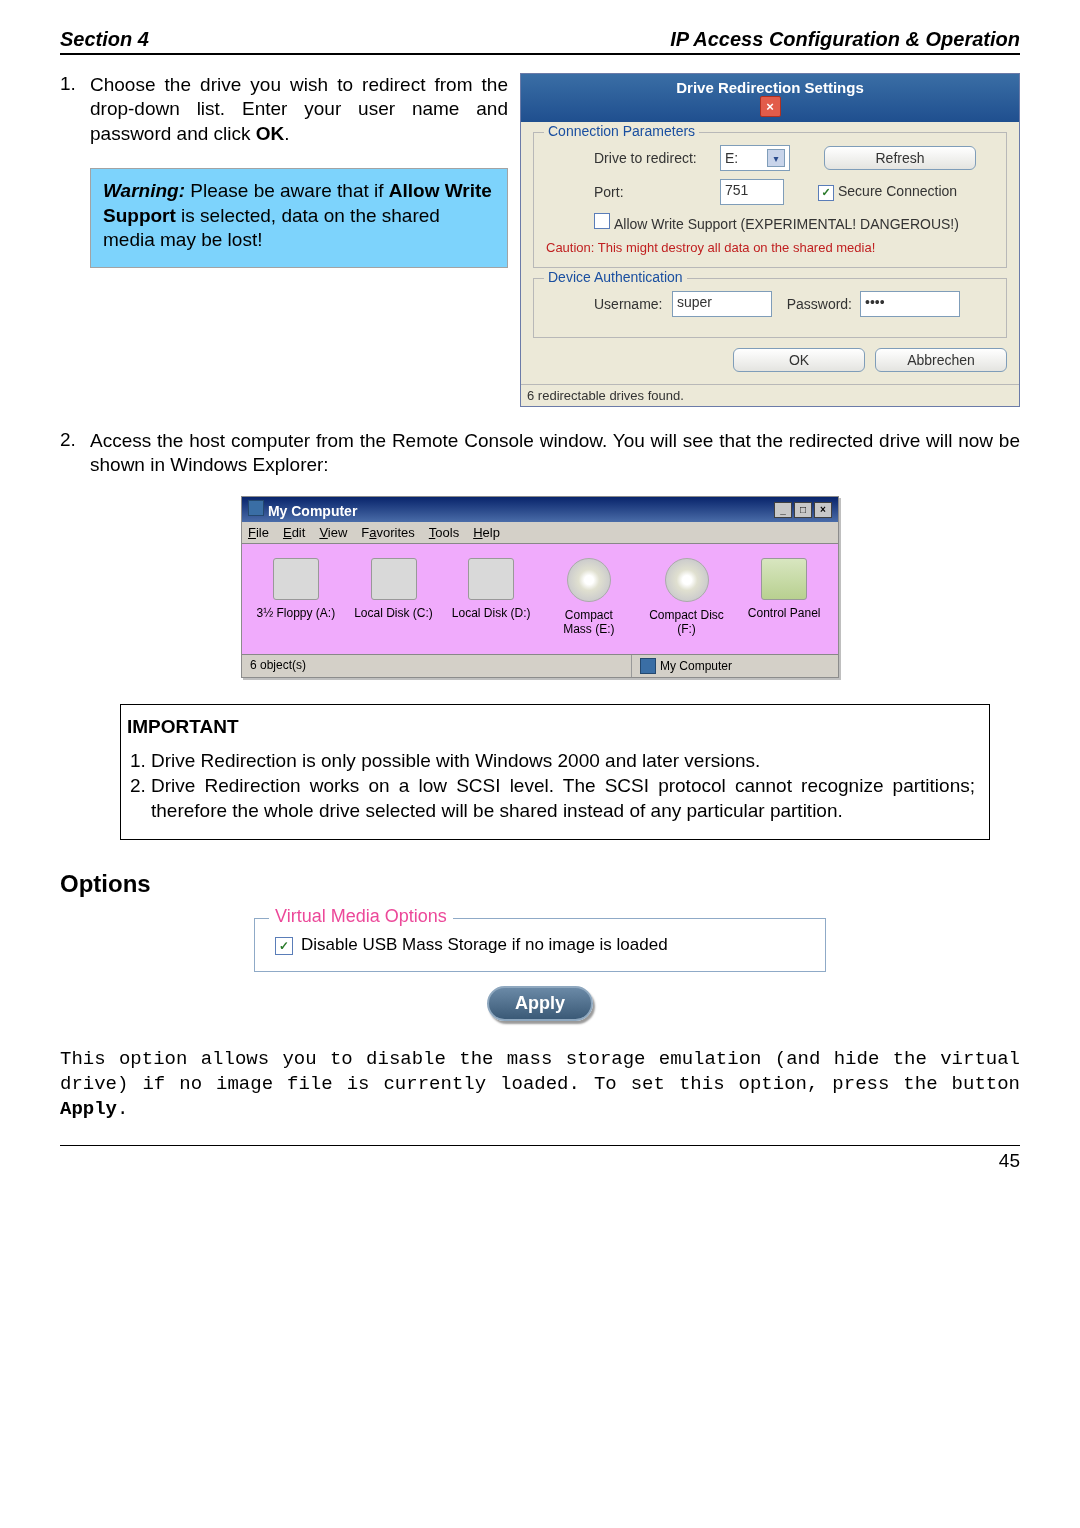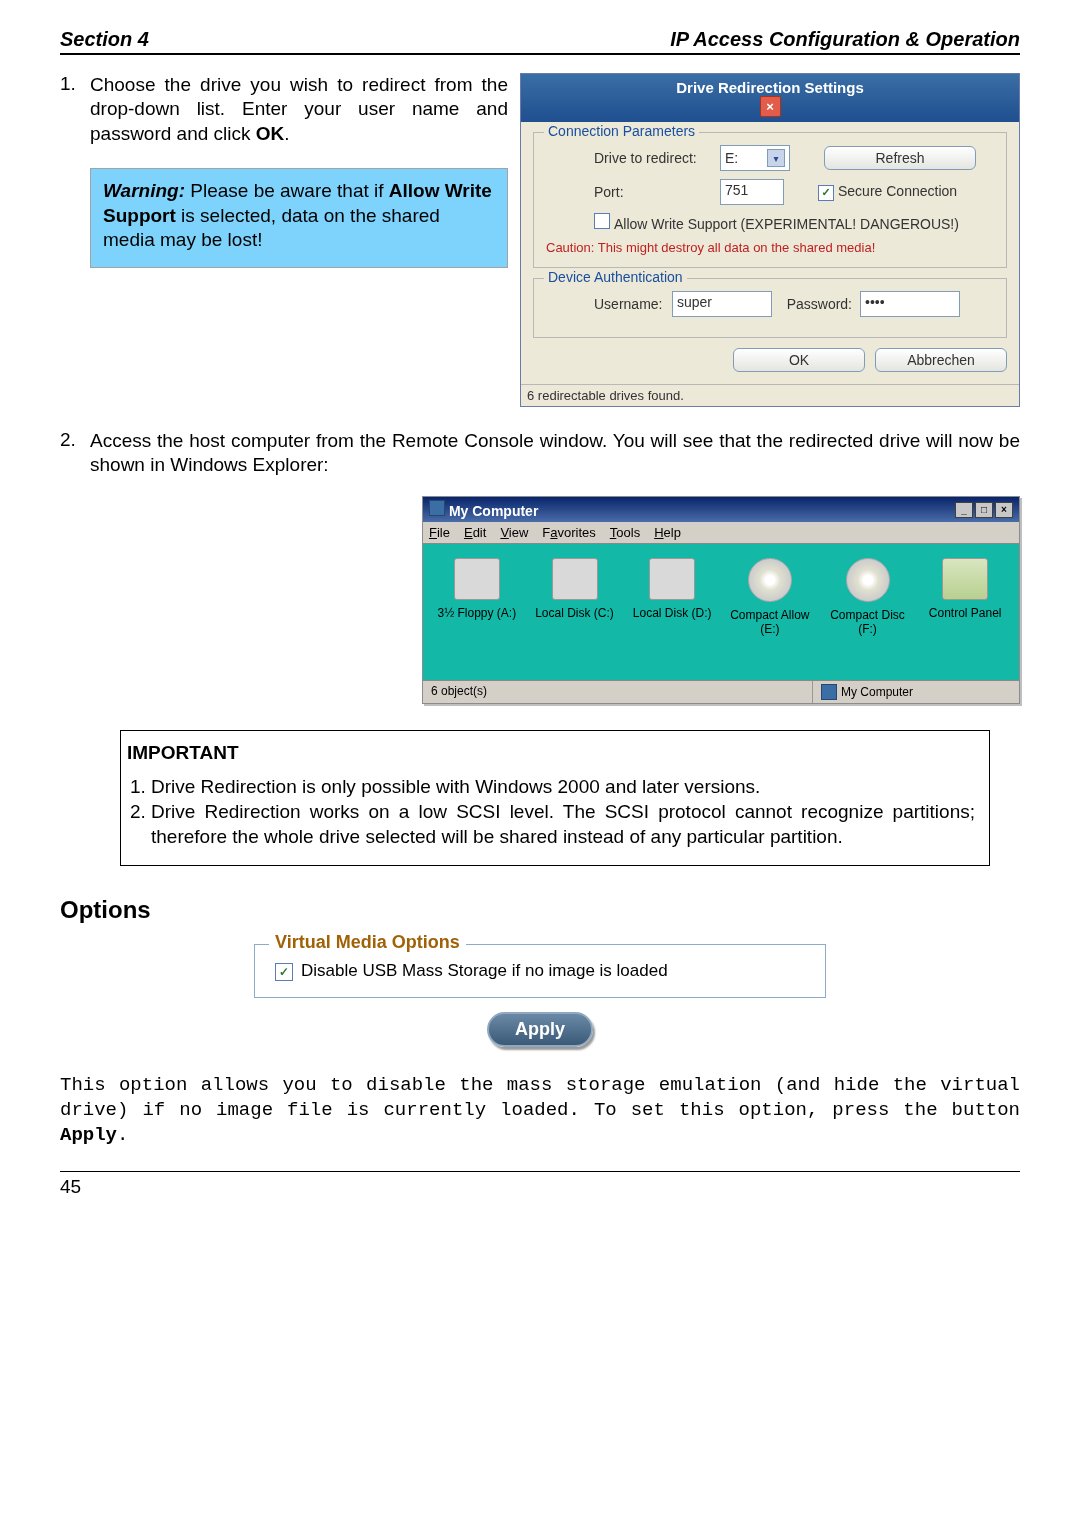--- a/index.html
+++ b/index.html
@@ -88,21 +88,21 @@
   .sel { width: 60px; display:flex; align-items:center; justify-content:space-between; }
   .sel .arrow { background:#c8d4ea;border:1px solid #7f9db9;width:16px;height:16px;display:flex;align-items:center;justify-content:center;font-size:10px;color:#2a4b8d; }
   .btn { border: 1px solid #7f9db9; background: linear-gradient(#fff,#e4e4e0); padding: 3px 20px; border-radius:6px; font-size:14px; text-align:center; }
   .chk { width:14px;height:14px;border:1px solid #5a7db8;background:#fff;display:inline-flex;align-items:center;justify-content:center;font-size:11px;color:#2a7a2a;font-weight:bold; margin-right:4px; }
   .caution { color:#c02020; font-size:13px; }
   .btnrow { display:flex; justify-content:flex-end; gap:10px; padding: 4px 12px 12px 12px; }
   .status { background:#ece9d8; border-top:1px solid #b8b8b8; padding:3px 6px; font-size:13px; }
 
   .para1 { margin-top: 22px; }
 
-  .explorer-wrap { display:flex; justify-content:flex-end; margin: 18px 0 26px 0; }
+  .explorer-wrap { display:flex; justify-content:center; margin: 18px 0 26px 0; }
   .explorer {
     width: 596px;
     border: 1px solid #8c8c8c;
     font-family: Tahoma, Arial, sans-serif;
     background: #fff;
     box-shadow: 2px 2px 0 rgba(0,0,0,0.25);
   }
   .ex-title {
     background: linear-gradient(#08246b,#4a6ca8);
     color:#fff;
@@ -112,21 +112,21 @@
     justify-content:space-between;
     align-items:center;
     font-size:14px;
   }
   .winctrls span {
     display:inline-block;width:16px;height:14px;background:#c8c8c8;border:1px solid #404040;margin-left:2px;
     text-align:center;font-size:10px;line-height:14px;color:#000;
   }
   .menubar { background:#d4d0c8; padding:3px 6px; font-size:13px; display:flex; gap:14px; border-bottom:1px solid #888; }
   .menubar span u { text-decoration: underline; }
-  .iconrow { display:flex; gap:18px; padding:14px 14px 44px 14px; background:#14b8a6; }
+  .iconrow { display:flex; gap:18px; padding:14px 14px 18px 14px; background:#f0abfc; }
   .fitem { width:84px; text-align:center; font-size:12px; color:#000; }
   .ficon { width:44px;height:40px;margin:0 auto 6px auto;background:#d9d9d9;border:1px solid #999;border-radius:3px;position:relative; }
   .ficon.cd { border-radius:50%; background: radial-gradient(circle,#fff 15%, #e0e0d0 35%, #ccc 70%); border:1px solid #aaa;width:42px;height:42px;}
   .ficon.cp { background:linear-gradient(#d8e6c0,#b8d090); }
   .ex-status { background:#d4d0c8; border-top:1px solid #888; display:flex; font-size:12px; }
   .ex-status .cell1 { flex:1; padding:3px 8px; border-right:1px solid #999; }
   .ex-status .cell2 { width:190px; padding:3px 8px; display:flex;align-items:center;gap:4px; }
   .mcicon { width:14px;height:14px;background:#3a6ea5;border:1px solid #24486f;display:inline-block; }
 
   .important-box { margin: 0 30px 0 60px; border:1px solid #000; padding:10px 14px 16px 6px; font-size:19px; line-height:1.3; }
@@ -140,32 +140,32 @@
   .optgroup {
     width: 530px;
     border: 1px solid #8faac7;
     position:relative;
     padding: 16px 20px 16px 20px;
     font-family: Tahoma, Arial, sans-serif;
     font-size:17px;
   }
   .optgroup .gt {
     position:absolute; top:-13px; left:14px; background:#fff; padding:0 6px;
-    color:#a16207; font-weight:bold; font-size:18px;
+    color:#ec4899; font-weight:normal; font-size:18px;
   }
   .chk2 { width:16px;height:16px;border:1px solid #5a7db8;background:#fff;display:inline-flex;align-items:center;justify-content:center;color:#2a7a2a;font-weight:bold;font-size:12px;margin-right:8px; vertical-align:middle;}
   .applybtn {
     background: linear-gradient(#6a89a6,#3b5a77);
     color:#fff; font-weight:bold; font-size:18px;
     padding:5px 26px; border-radius:18px;
     border:2px solid #8fa8bf;
     box-shadow: 2px 3px 2px rgba(0,0,0,0.4);
   }
 
-  .footer { text-align:left; border-top:1px solid #000; margin-top:24px; padding-top:4px; font-size:19px; }
+  .footer { text-align:right; border-top:1px solid #000; margin-top:24px; padding-top:4px; font-size:19px; }
 </style>
 </head>
 <body>
 
 <div class="page">
 
   <div class="header-row">
     <span>Section 4</span>
     <span>IP Access Configuration &amp; Operation</span>
   </div>
@@ -262,21 +262,21 @@
         <div class="fitem">
             <div class="ficon"></div>
             <div>Local Disk (C:)</div>
           </div>
         <div class="fitem">
             <div class="ficon"></div>
             <div>Local Disk (D:)</div>
           </div>
         <div class="fitem">
             <div class="ficon cd"></div>
-            <div>Compact Allow (E:)</div>
+            <div>Compact Mass (E:)</div>
           </div>
         <div class="fitem">
             <div class="ficon cd"></div>
             <div>Compact Disc (F:)</div>
           </div>
         <div class="fitem">
             <div class="ficon cp"></div>
             <div>Control Panel</div>
           </div>
       </div>

